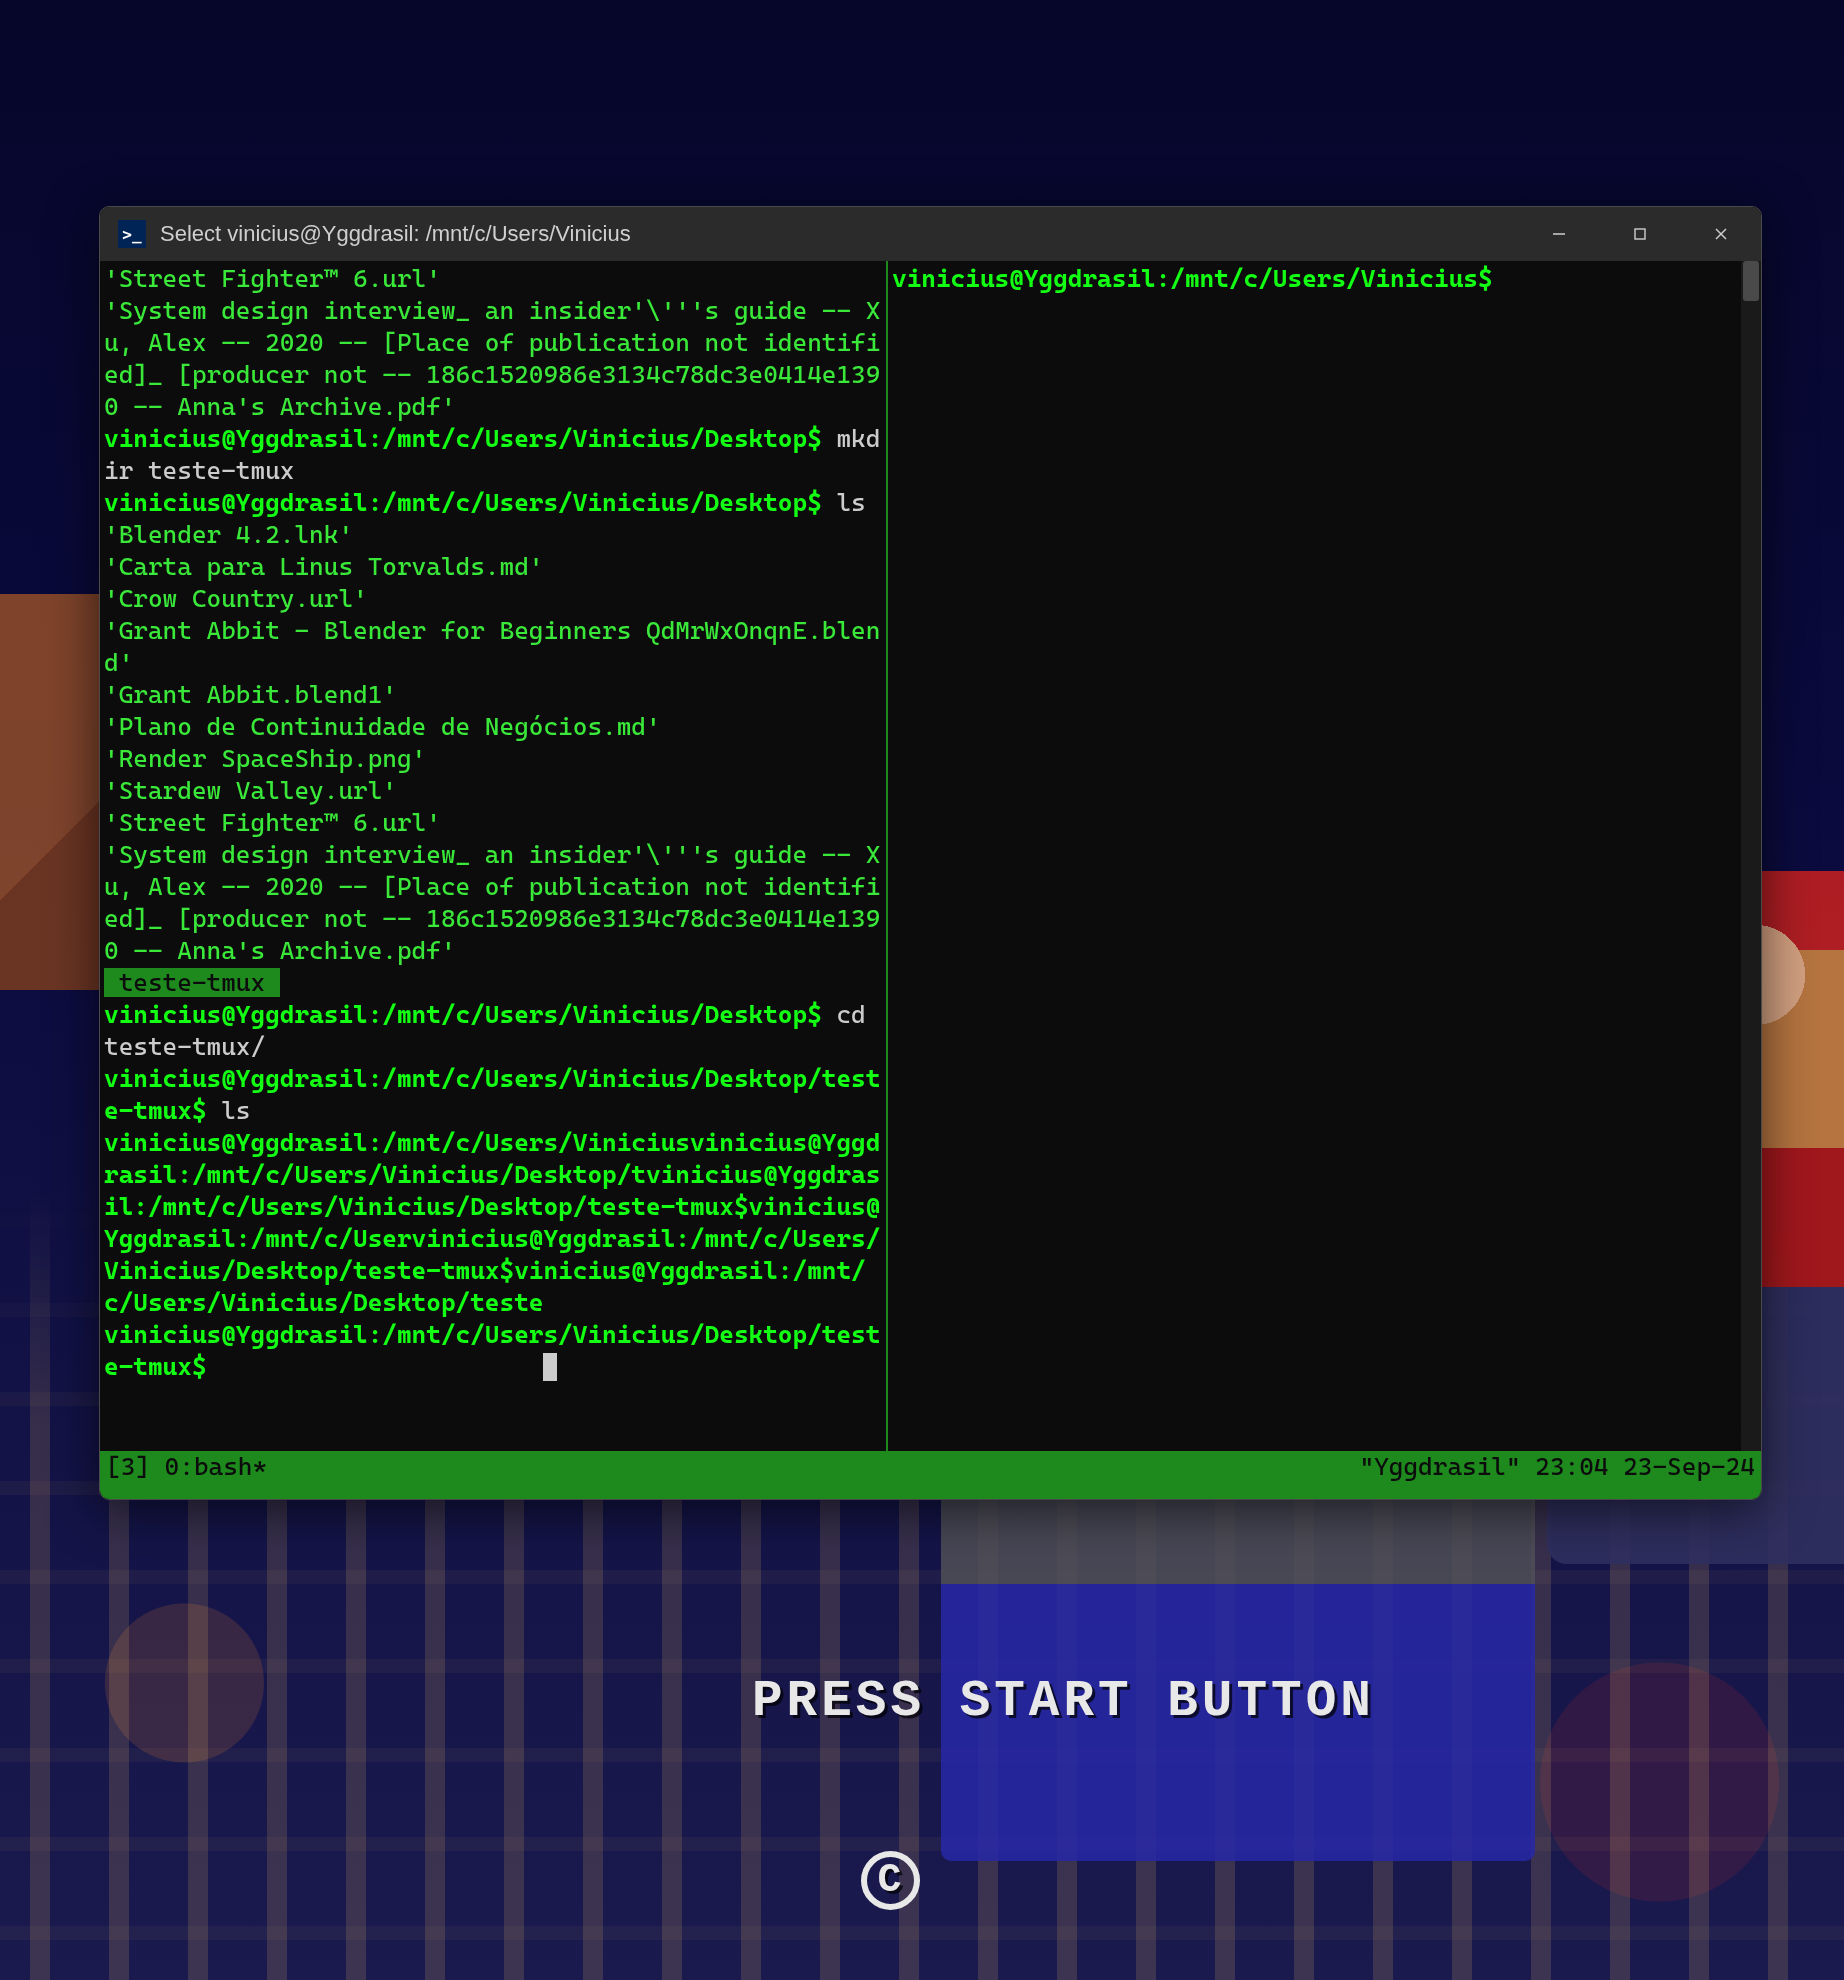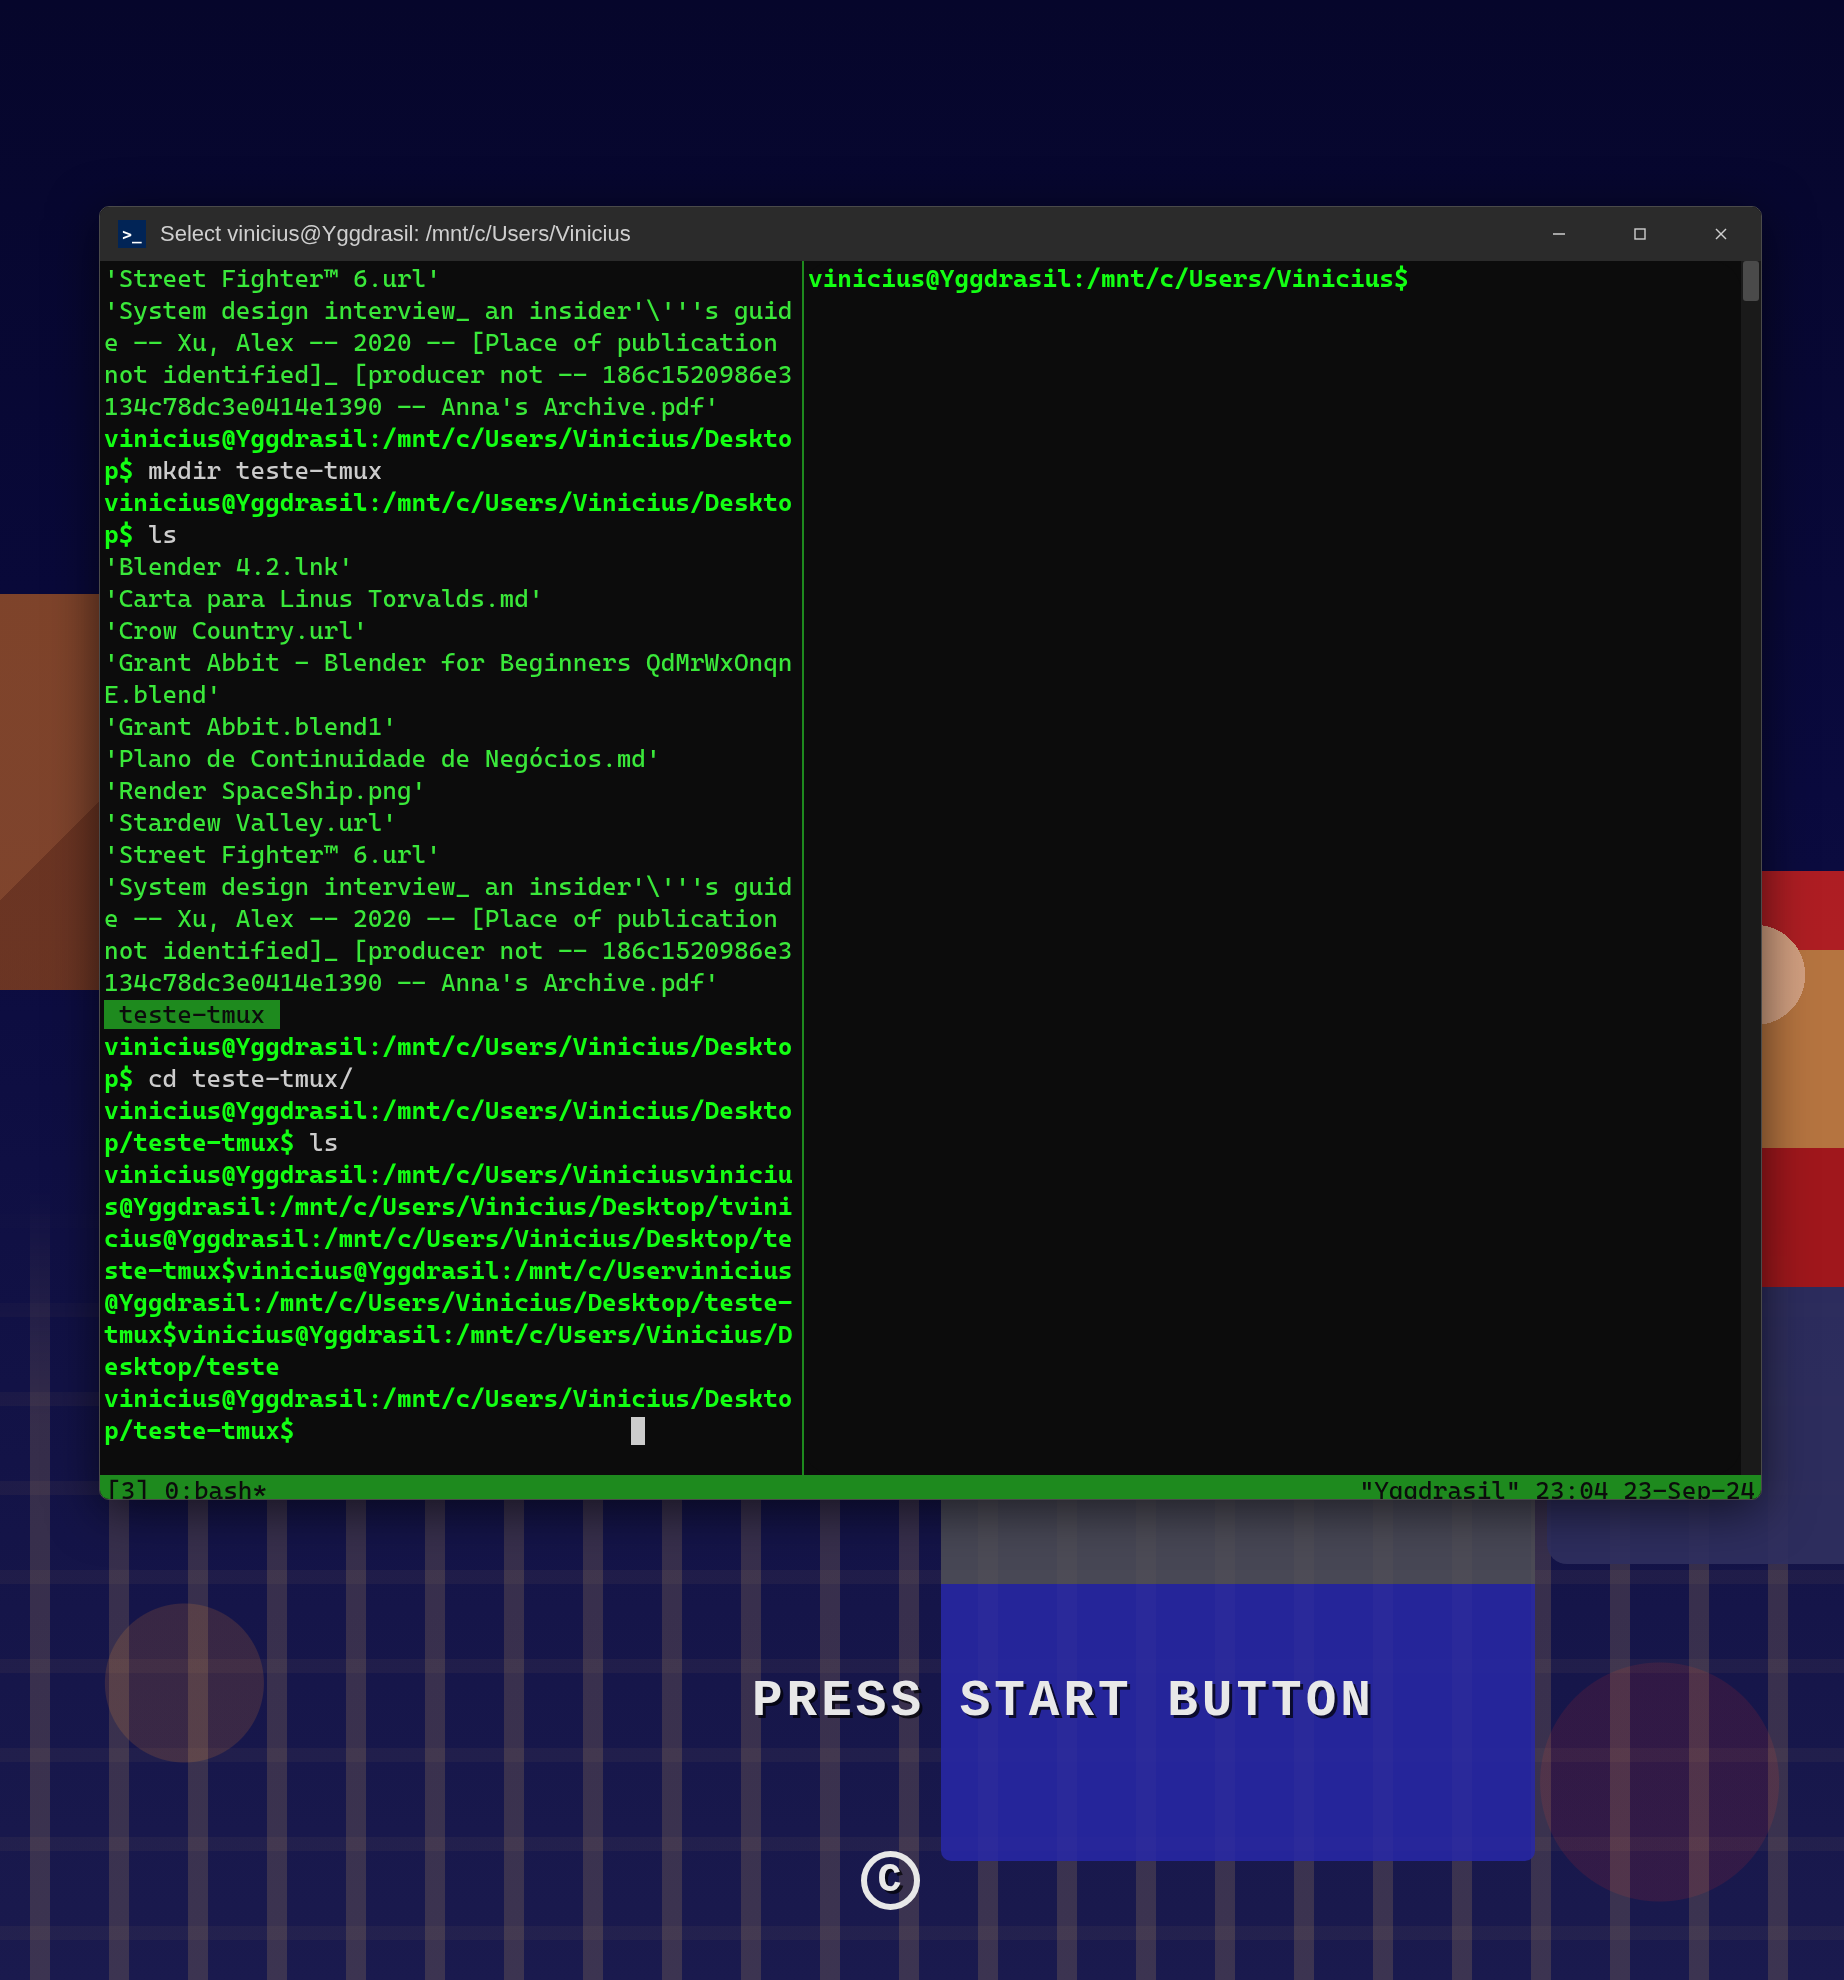--- a/index.html
+++ b/index.html
@@ -163,21 +163,21 @@
     font-size: 25px;
     line-height: 32px;
   }
   .pane {
     background: #0c0c0c;
     overflow: hidden;
     white-space: pre-wrap;
     word-break: break-all;
     padding: 2px 4px;
   }
-  .pane.left-pane { width: 704px; border-right: 2px solid #1e8a1e; }
+  .pane.left-pane { width: 788px; border-right: 2px solid #1e8a1e; }
   .pane.right-pane { flex: 1; border-radius: 30px; }
   .scrollbar {
     width: 20px;
     background: #1a1a1a;
     position: relative;
   }
   .scrollbar .thumb {
     position: absolute;
     left: 2px; right: 2px;
     top: 0; height: 40px;
@@ -189,21 +189,21 @@
   .w  { color: #cccccc; }
   .hl { background: #1e8a1e; color: #0c0c0c; }
   .cursor {
     display: inline-block;
     width: 14px; height: 28px;
     background: #cccccc;
     vertical-align: text-bottom;
   }
 
   .status-bar {
-    height: 24px;
+    height: 48px;
     background: #1e8a1e;
     color: #0c0c0c;
     font-family: "Cascadia Mono","Consolas",monospace;
     font-size: 25px;
     line-height: 32px;
     display: flex;
     padding: 0 6px;
   }
   .status-bar .sb-left { flex: 1; }
   .status-bar .sb-right { }

